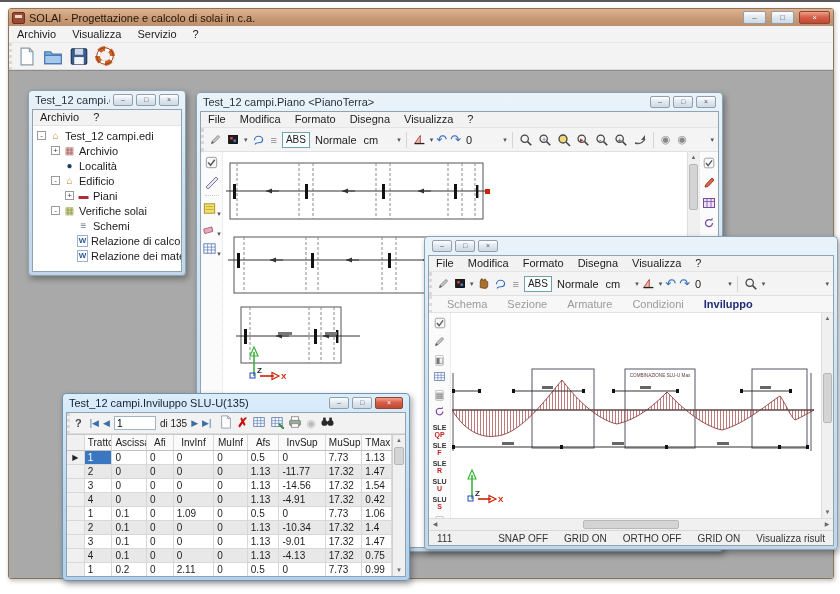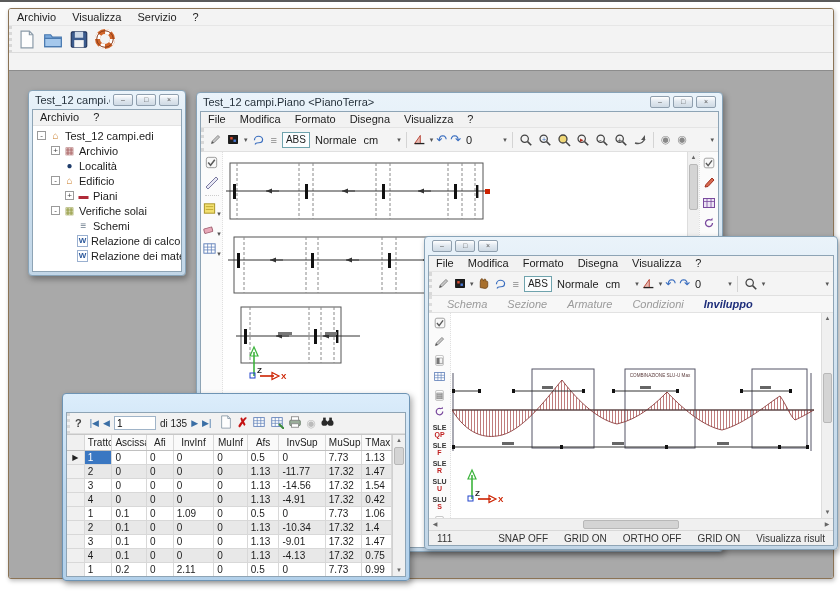--- a/index.html
+++ b/index.html
@@ -39,21 +39,21 @@
   .cmenu .mitem{padding:0 7px;line-height:15px;font-size:11px;}
   .ctb{height:24px;background:#f4f4f4;display:flex;align-items:center;gap:3px;padding:0 4px;
        border-bottom:1px solid #e0e0e0;flex:none;border-left:3px dotted #d8d8d8;}
   .ctb .sep{width:1px;height:16px;background:#d4d4d4;margin:0 2px;}
   .abs-box{border:1px solid #6fa3ad;background:#fbfdfe;padding:0 3px;line-height:14px;font-size:10px;}
   .plain-lbl{font-size:11px;color:#222;padding:0 2px;}
   .drop{font-size:7px;color:#555;}
   .blue-ar{color:#3a6ebf;font-size:13px;line-height:12px;}
   .tabs{height:17px;display:flex;align-items:center;gap:2px;background:#f7f7f7;border-bottom:1px solid #e2e2e2;
         padding-left:6px;flex:none;border-left:3px dotted #ddd;}
-  .tabitem{padding:0 9px;color:#9a9a9a;font-size:11px;font-style:italic;}
+  .tabitem{padding:0 9px;color:#9a9a9a;font-size:11px;}
   .tabitem.active{color:#1d2d7a;font-weight:bold;}
   .canvas{position:relative;flex:1;background:#fff;overflow:hidden;}
   .lstrip{position:absolute;left:0;top:0;bottom:0;width:22px;background:#fbfbfb;border-right:1px dotted #e0e0e0;
           display:flex;flex-direction:column;align-items:center;padding-top:3px;gap:3px;}
   .gico{width:15px;height:14px;border:1px solid #c8c8c8;border-radius:2px;background:linear-gradient(#fff,#e8e8e8);
         font-size:8px;line-height:12px;text-align:center;color:#777;}
   .sle{width:18px;text-align:center;line-height:7px;padding:1px 0;}
   .sle .l1{display:block;font-size:7px;font-weight:bold;color:#333;}
   .sle .l2{display:block;font-size:7px;font-weight:bold;color:#c02020;}
   .statusbar{height:15px;background:#f0f0f0;border-top:1px solid #d8d8d8;display:flex;align-items:center;
@@ -169,20 +169,27 @@
     <symbol id="i-rotate" viewBox="0 0 16 16">
         <path d="M12 8a4 4 0 1 1-2-3.4" fill="none" stroke="#7a4a9e" stroke-width="1.5"></path>
         <path d="M12 2v3h-3z" fill="#7a4a9e"></path>
       </symbol>
   </defs>
 </svg>
 
 <div class="stage">
 
   <div class="main-win">
+    <div class="main-title">
+      <span class="appico"></span>
+      <span class="ttl">SOLAI - Progettazione e calcolo di solai in c.a.</span>
+      <span class="wbtn">–</span>
+      <span class="wbtn">□</span>
+      <span class="wbtn close">×</span>
+    </div>
     <div class="mbar">
         <span class="mitem">Archivio</span>
         <span class="mitem">Visualizza</span>
         <span class="mitem">Servizio</span>
         <span class="mitem">?</span>
       </div>
     <div class="main-toolbar">
       <span class="tbico">
           <svg width="20" height="19">
             <use href="#i-page"></use>
@@ -640,20 +647,26 @@
             <span class="sflag">GRID ON</span>
             <span class="sflag">ORTHO OFF</span>
             <span class="sflag">GRID ON</span>
             <span class="sflag">Visualizza risult</span>
           </span>
       </div>
     </div>
   </div>
 
   <div class="cwin active" style="left:62px;top:391px;width:348px;height:188px;z-index:5;">
+    <div class="tbar">
+      <span class="ttl" style="color:#14222e;">Test_12 campi.Inviluppo SLU-U(135)</span>
+      <span class="wbtn sm">–</span>
+      <span class="wbtn sm">□</span>
+      <span class="wbtn sm close-red">×</span>
+    </div>
     <div class="cbody">
       <div class="navtb">
         <span style="font-weight:bold;color:#444;">?</span>
         <span class="sep"></span>
         <span class="nbtn">|◀</span>
         <span class="nbtn">◀</span>
         <input class="nav-input" value="1" style="">
         <span style="font-size:10px;">di 135</span>
         <span class="nbtn">▶</span>
         <span class="nbtn">▶|</span>

